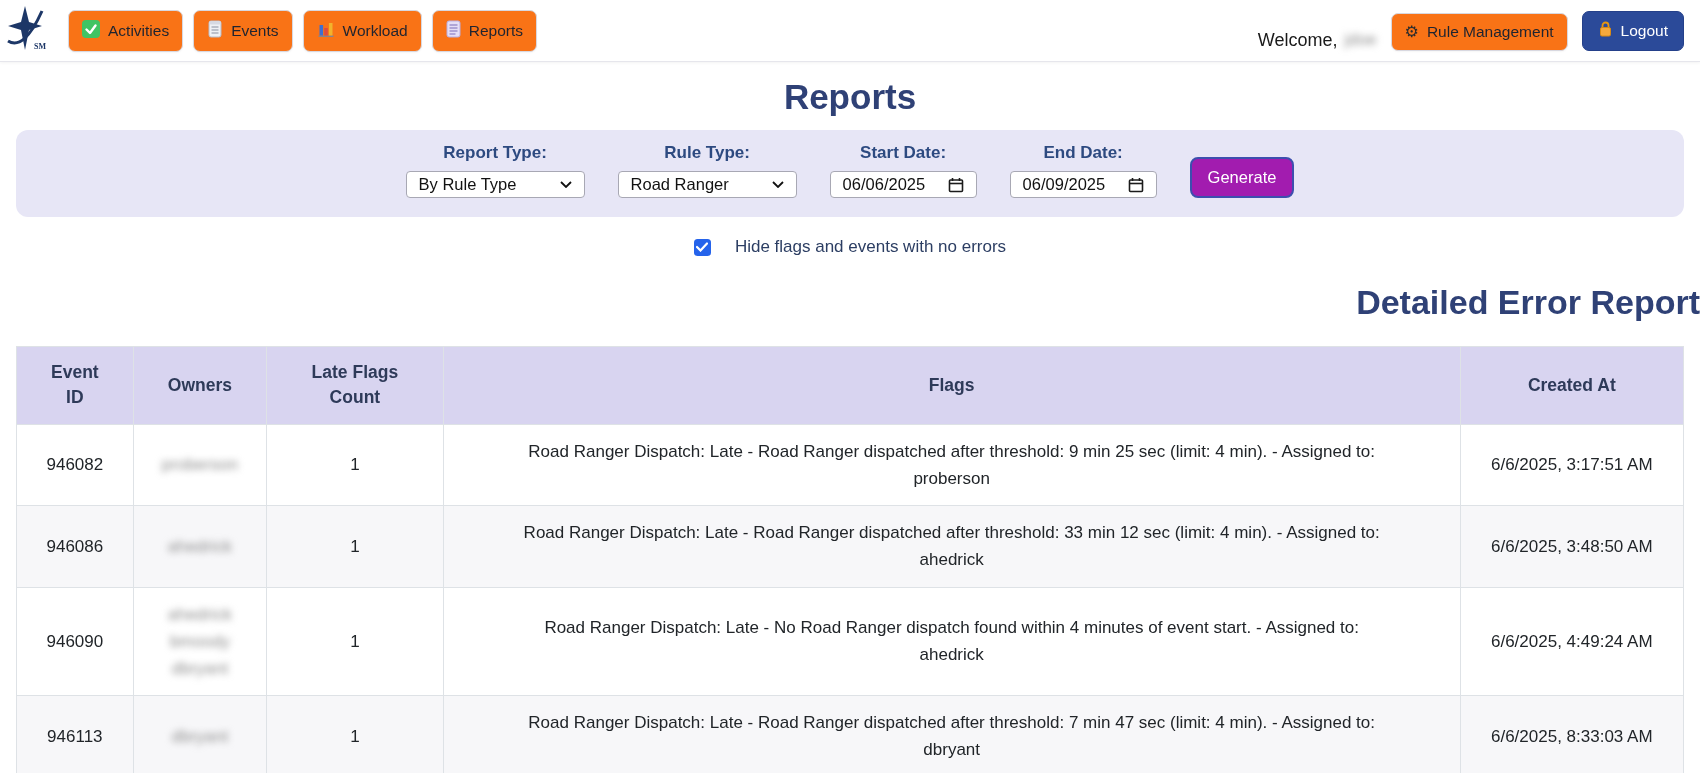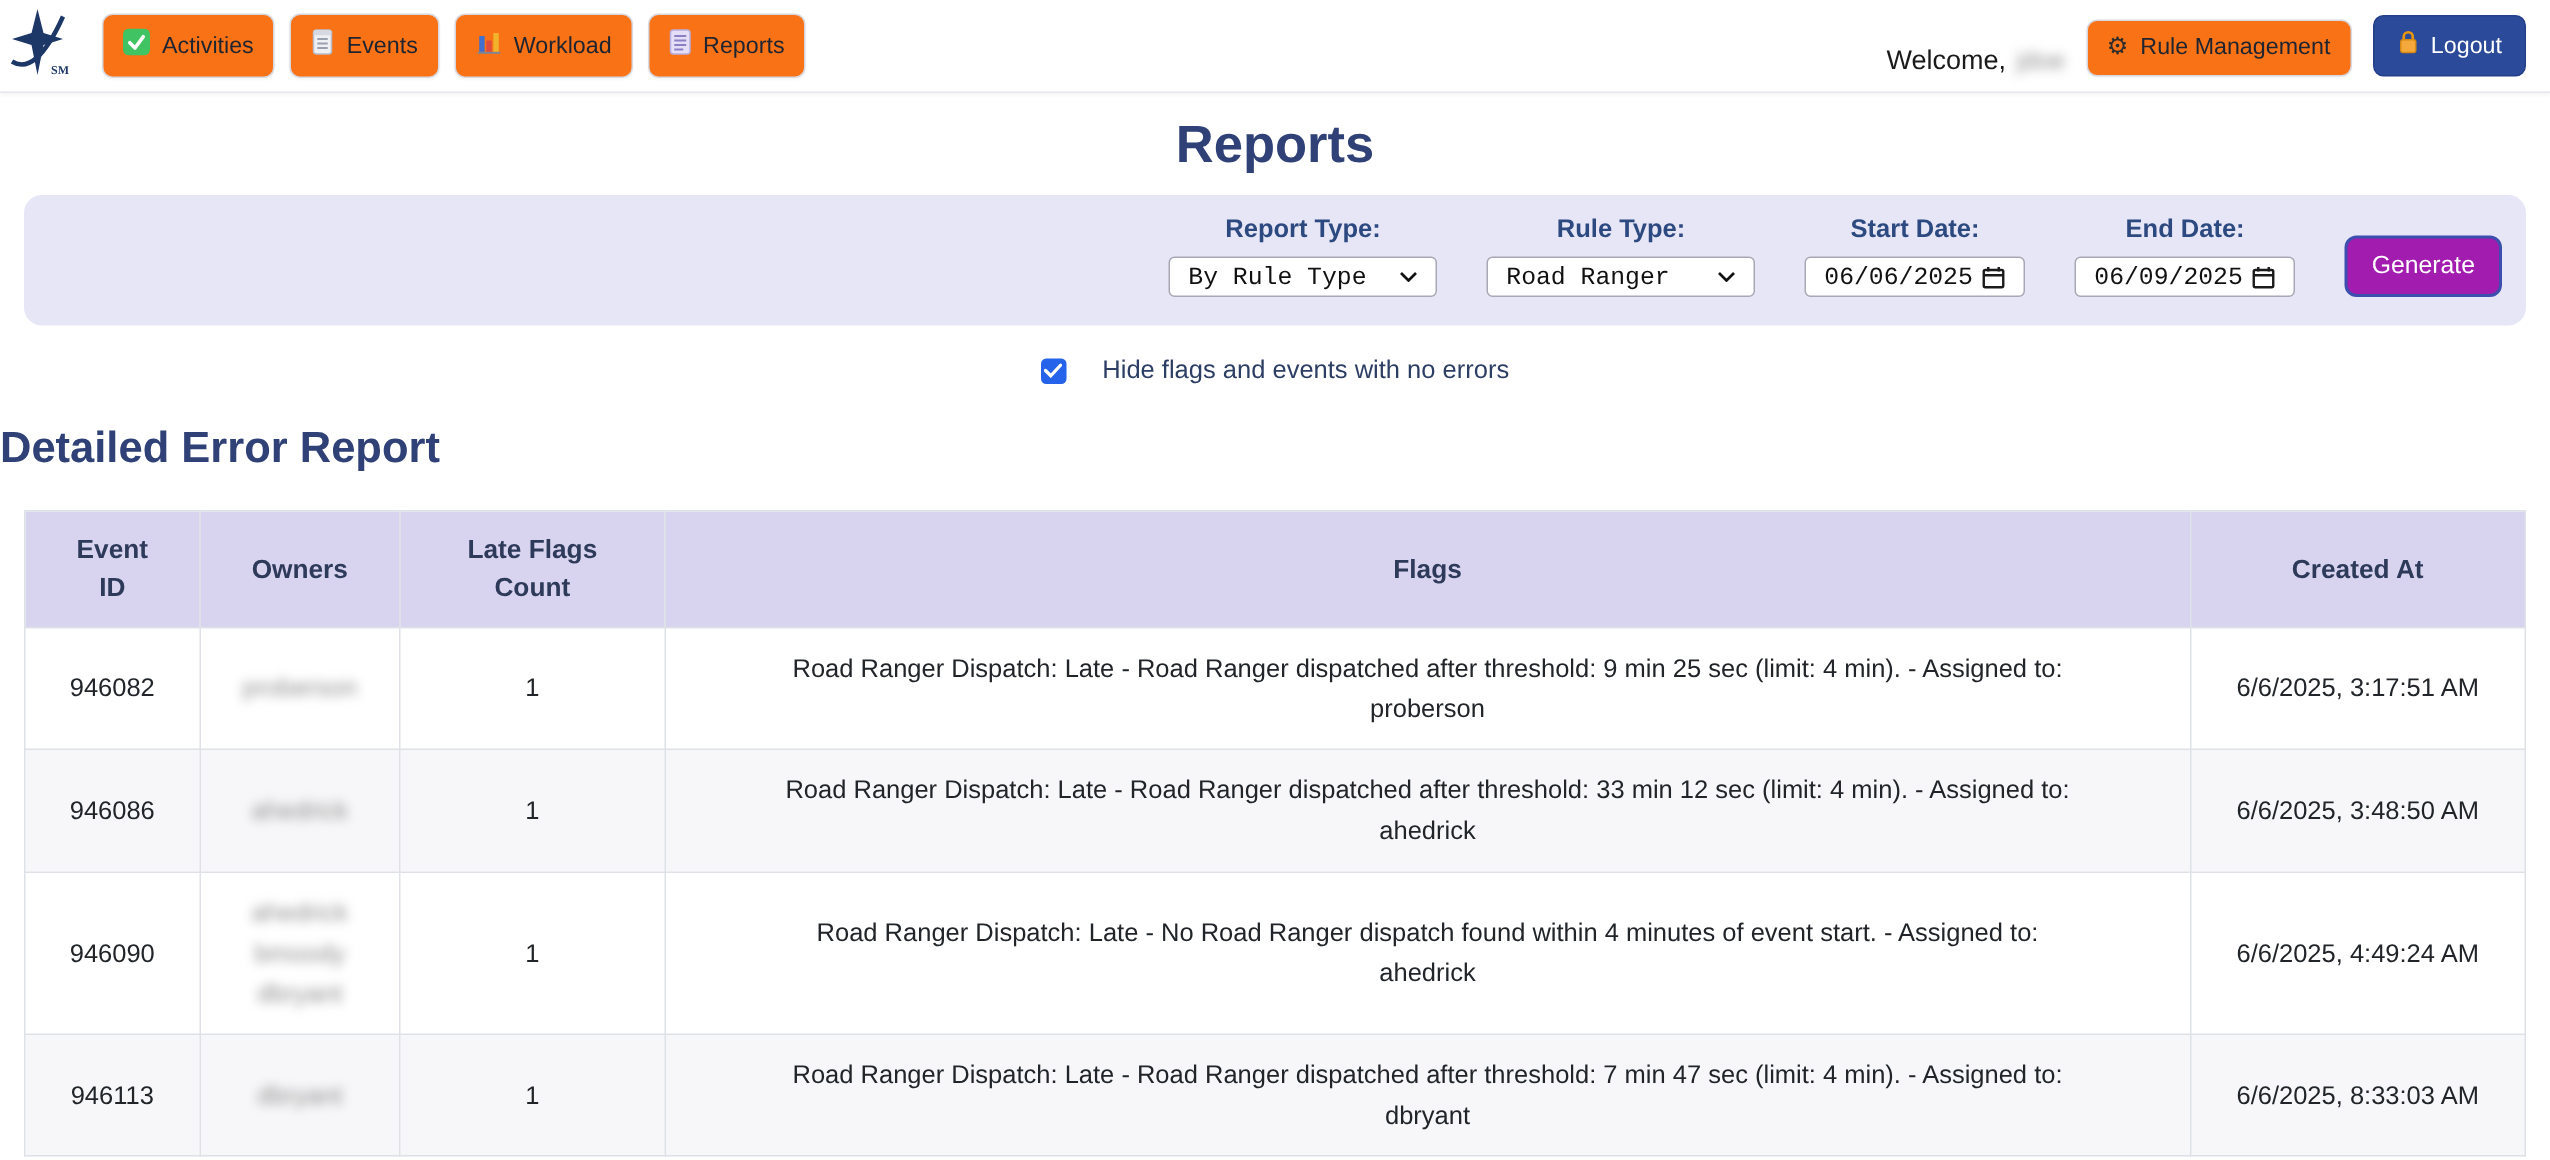--- a/index.html
+++ b/index.html
@@ -53,29 +53,29 @@
   }
   .gear-glyph { font-size: 16px; line-height: 1; color: #2c2c2c; }
 
   
   h1.page-title {
     text-align: center; margin: 15px 0 13px;
     font-size: 35px; font-weight: 700; color: #2f4176;
   }
   .filter-bar {
     margin: 0 16px; background: #e7e6f6; border-radius: 12px;
-    display: flex; justify-content: flex-end; align-items: stretch;
-    gap: 33px; padding: 13px 16px 19px; height: 87px;
+    display: flex; justify-content: center; align-items: stretch;
+    gap: 33px; padding: 13px 0 19px; height: 87px;
   }
   .filter-group { display: flex; flex-direction: column; align-items: center; gap: 8px; }
   .filter-label { font-size: 17px; font-weight: 700; color: #2d4a80; }
   .select-box, .date-box {
     background: #ffffff; border: 1px solid #a8a8b4; border-radius: 4px;
     height: 39px; display: flex; align-items: center; justify-content: space-between;
-    padding: 0 12px; font-size: 16.5px; color: #111; cursor: pointer; font-family: Liberation Mono, monospace;
+    padding: 0 12px; font-size: 16.5px; color: #111; cursor: pointer;
   }
   .select-box { width: 179px; }
   .date-box { width: 147px; }
   .generate-wrap { display: flex; flex-direction: column; justify-content: flex-end; }
   .btn-generate {
     background: #a21caf; border: 2px solid #3d4fae; border-radius: 8px;
     color: #ffffff; font-size: 16.5px; font-family: inherit;
     padding: 8px 16px; height: 41px; cursor: pointer;
   }
 
@@ -83,22 +83,22 @@
     display: flex; justify-content: center; align-items: center; gap: 24px;
     margin-top: 20px;
   }
   .checkbox {
     width: 17px; height: 17px; background: #2563eb; border-radius: 3.5px;
     display: inline-flex; align-items: center; justify-content: center; cursor: pointer;
   }
   .checkbox-label { font-size: 17px; color: #2c3e63; cursor: pointer; }
 
   h2.report-title {
-    text-align: left; margin: 26px 0 24px;
-    font-size: 29px; font-weight: 700; color: #2f4176;
+    text-align: right; margin: 26px 0 24px;
+    font-size: 34px; font-weight: 700; color: #2f4176;
   }
 
   
   table.report-table {
     width: calc(100% - 32px); margin: 0 16px;
     border-collapse: collapse; font-size: 17px;
   }
   .report-table th {
     background: #d8d4f0; color: #2e3a59; font-weight: 700; font-size: 17.5px;
     padding: 13px 8px; border: 1px solid #dee2e6; text-align: center;

